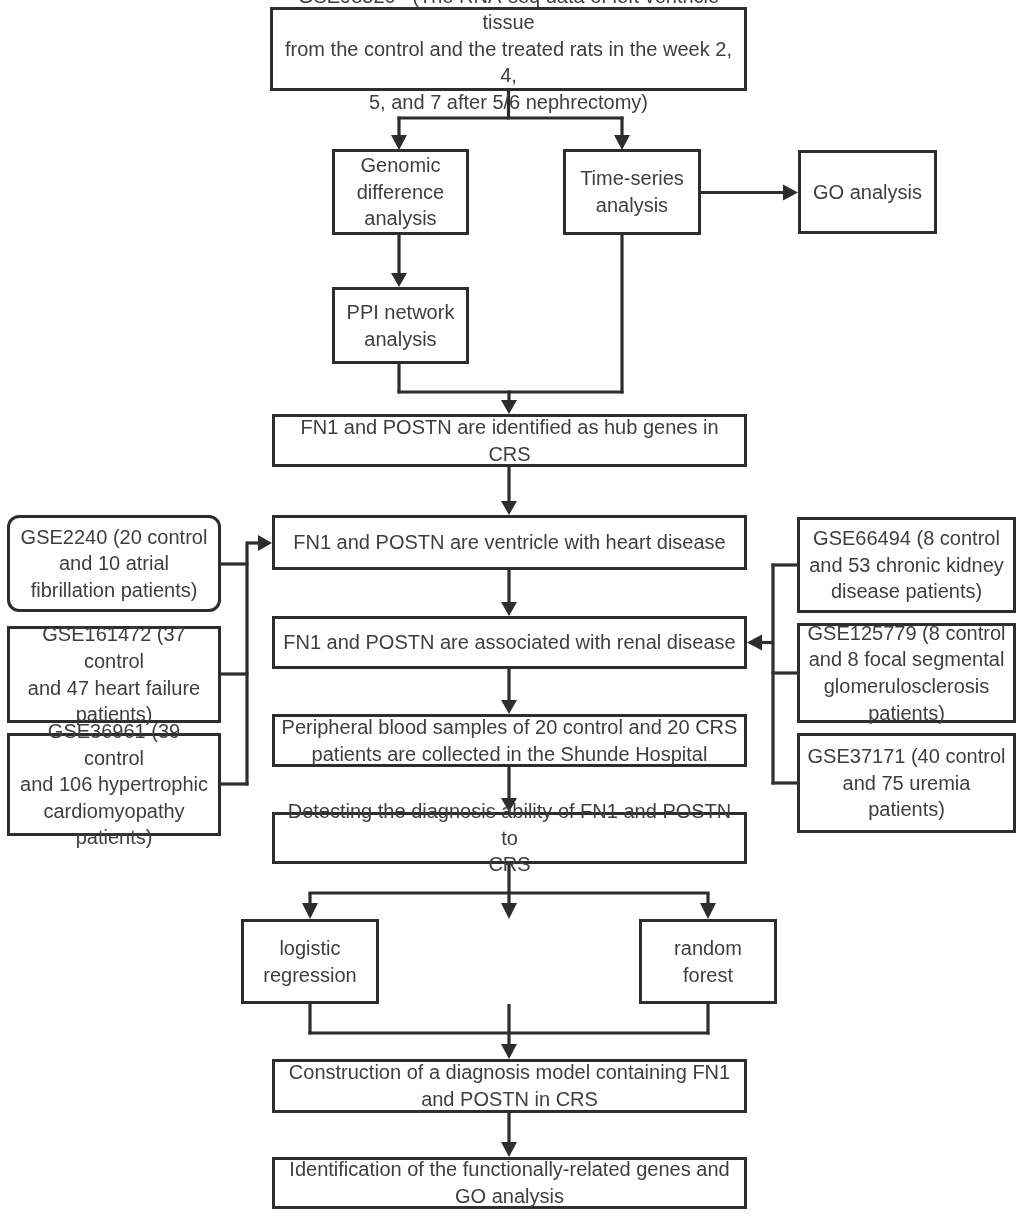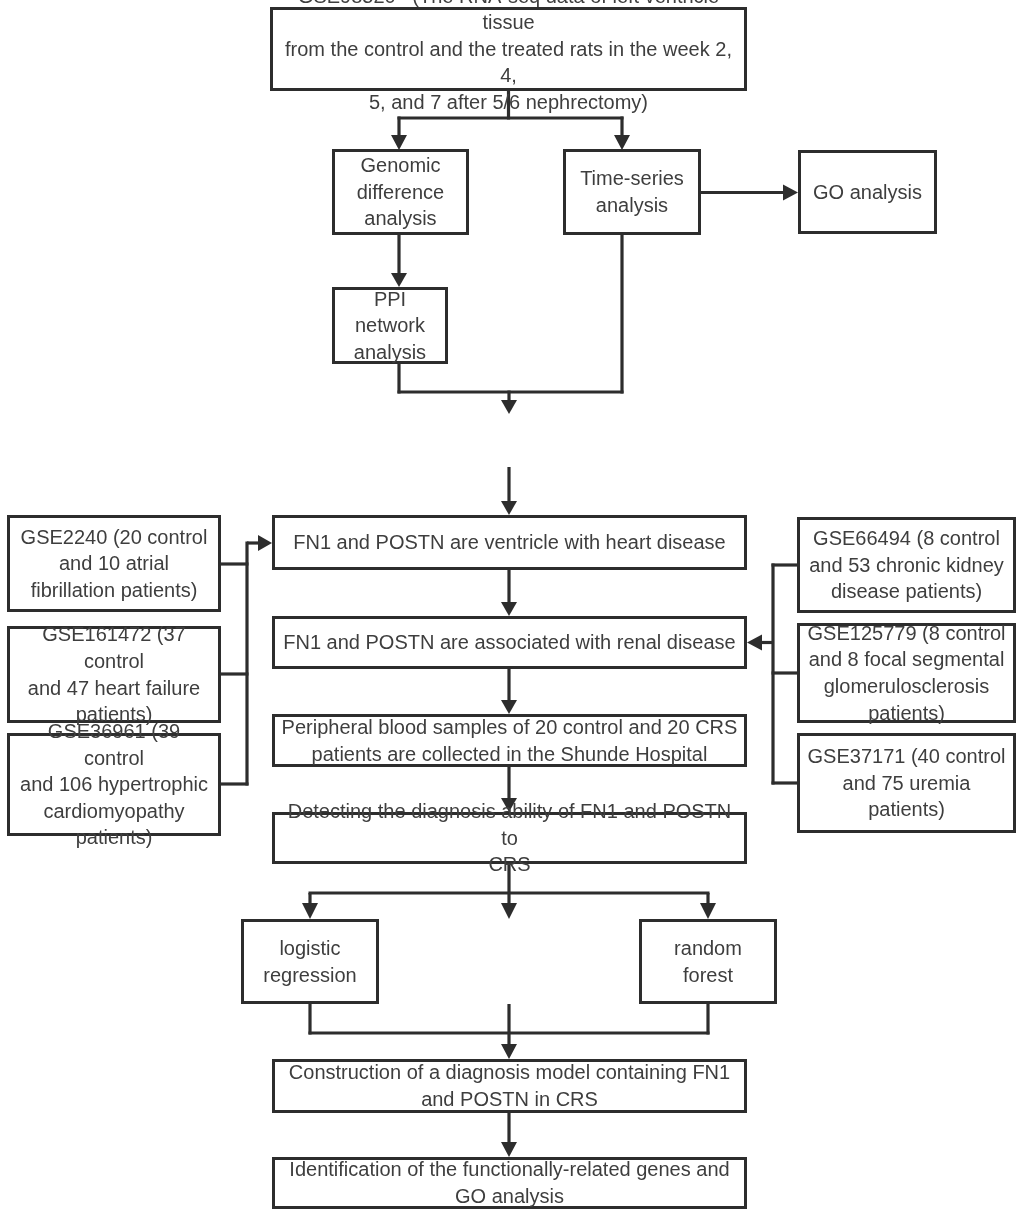--- a/index.html
+++ b/index.html
@@ -28,33 +28,33 @@
     color:var(--text);
     font-size:20px;line-height:1.33;
     padding:2px 6px;
   }
   .node .lbl{white-space:pre-line;}
   
   .n-gse98520 {left:270px;top:7px;   width:477px;height:84px;}
   .n-genomic  {left:332px;top:149px; width:137px;height:86px;}
   .n-timeseries{left:563px;top:149px;width:138px;height:86px;}
   .n-go       {left:798px;top:150px; width:139px;height:84px;}
-  .n-ppi      {left:332px;top:287px; width:116px;height:77px;}
+  .n-ppi      {left:332px;top:287px; width:137px;height:77px;}
   .n-hub      {left:272px;top:414px; width:475px;height:53px;}
   .n-heart    {left:272px;top:515px; width:475px;height:55px;}
   .n-renal    {left:272px;top:616px; width:475px;height:53px;}
   .n-blood    {left:272px;top:714px; width:475px;height:53px;}
   .n-detect   {left:272px;top:812px; width:475px;height:52px;}
   .n-logistic {left:241px;top:919px; width:138px;height:85px;}
   .n-tree     {left:440px;top:919px; width:138px;height:85px;}
   .n-forest   {left:639px;top:919px; width:138px;height:85px;}
   .n-model    {left:272px;top:1059px;width:475px;height:54px;}
   .n-ident    {left:272px;top:1157px;width:475px;height:52px;}
   
-  .n-gse2240  {left:7px;top:515px;  width:214px;height:97px;}
+  .n-gse2240  {left:7px;top:515px;  width:214px;height:97px;border-radius:12px;}
   .n-gse161472{left:7px;top:626px;  width:214px;height:97px;}
   .n-gse36961 {left:7px;top:733px;  width:214px;height:103px;}
   
   .n-gse66494 {left:797px;top:517px;width:219px;height:96px;}
   .n-gse125779{left:797px;top:623px;width:219px;height:100px;}
   .n-gse37171 {left:797px;top:733px;width:219px;height:100px;}
 </style>
 </head>
 <body>
 
@@ -169,20 +169,23 @@
     <span class="lbl">Time-series
 analysis</span>
   </div>
   <div class="node n-go">
     <span class="lbl">GO analysis</span>
   </div>
   <div class="node n-ppi">
     <span class="lbl">PPI network
 analysis</span>
   </div>
+  <div class="node n-hub">
+    <span class="lbl">FN1 and POSTN are identified as hub genes in CRS</span>
+  </div>
   <div class="node n-heart">
     <span class="lbl">FN1 and POSTN are ventricle with heart disease</span>
   </div>
   <div class="node n-renal">
     <span class="lbl">FN1 and POSTN are associated with renal disease</span>
   </div>
   <div class="node n-blood">
     <span class="lbl">Peripheral blood samples of 20 control and 20 CRS
 patients are collected in the Shunde Hospital</span>
   </div>

